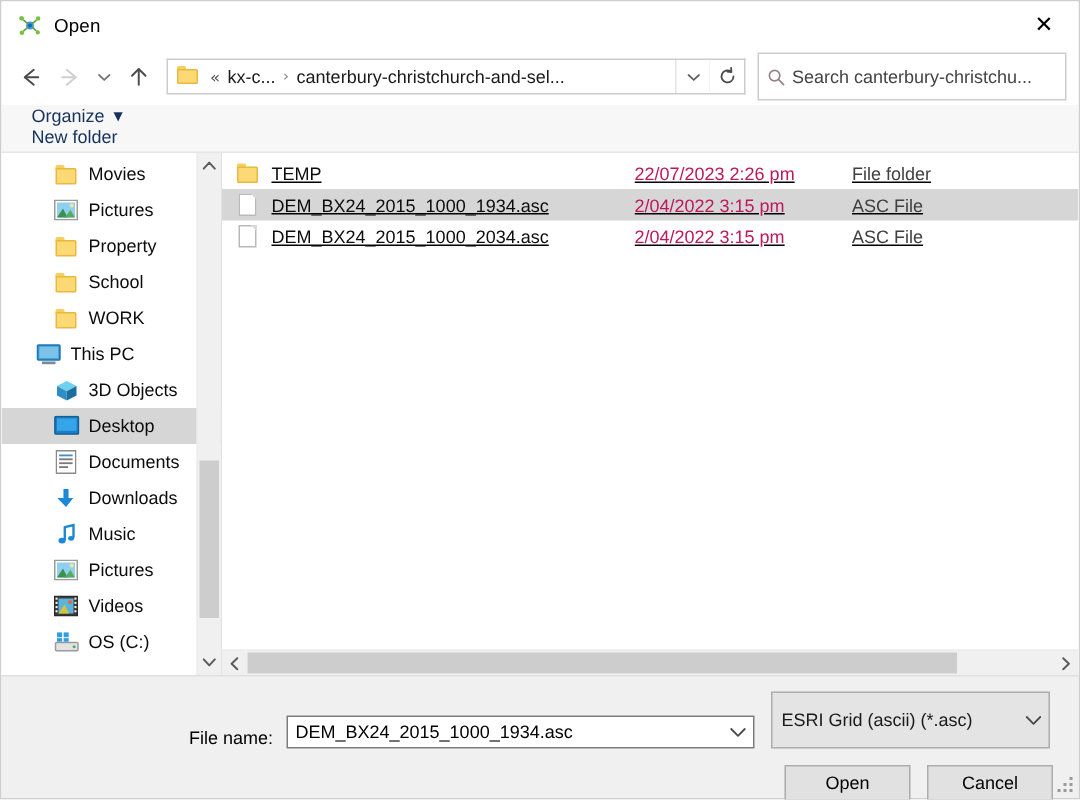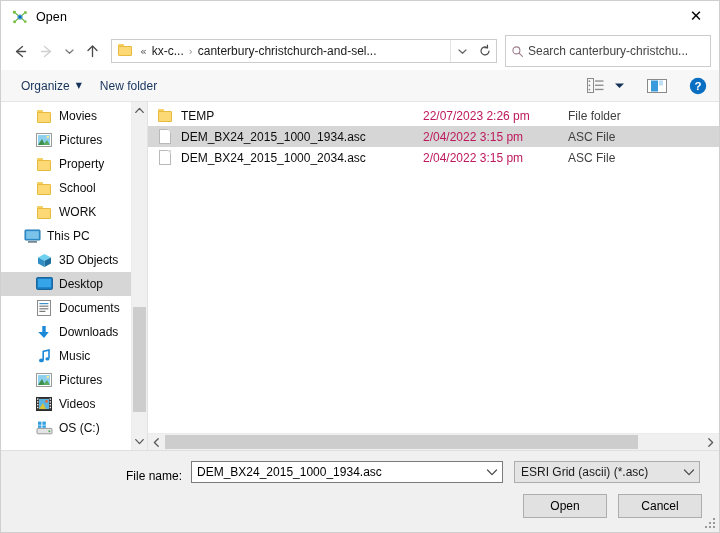--- a/index.html
+++ b/index.html
@@ -181,23 +181,23 @@
     text-overflow: ellipsis;
   }
 
   
   .cmdbar {
     height: 32px;
     min-height: 32px;
     background: #f7f7f7;
     border-bottom: 1px solid #e5e5e5;
     display: flex;
-    align-items: center;
     padding: 0 8px 0 14px;
     box-sizing: border-box;
+    flex-direction: column;
   }
   .cmd-item {
     font-size: 12px;
     color: #16335c;
     display: flex;
     align-items: center;
     height: 24px;
     padding: 0 6px;
     margin-right: 6px;
   }
@@ -337,20 +337,21 @@
     color: #6f88a8;
     font-size: 8px;
     font-family: "DejaVu Sans", sans-serif;
     line-height: 1;
   }
 
   .rows {
     flex: 1 1 auto;
     overflow: hidden;
     padding-top: 3px;
+    text-decoration: underline;
   }
   .row {
     height: 21px;
     display: flex;
     align-items: center;
     font-size: 12px;
     color: #0c0c0c;
   }
   .row.selected { background: #d6d6d6; }
   .cell {
@@ -455,21 +456,21 @@
     align-items: center;
     justify-content: center;
     color: #4a4a4a;
     font-size: 9px;
     font-family: "DejaVu Sans", sans-serif;
   }
   .filter-select {
     margin-left: 11px;
     width: 186px;
     flex: 0 0 186px;
-    height: 22px;
+    height: 38px;
     background: #e4e4e4;
     border: 1px solid #adadad;
     display: flex;
     align-items: center;
     box-sizing: border-box;
     gap: 25px;
   }
   .filter-value {
     flex: 1 1 auto;
     padding-left: 6px;

